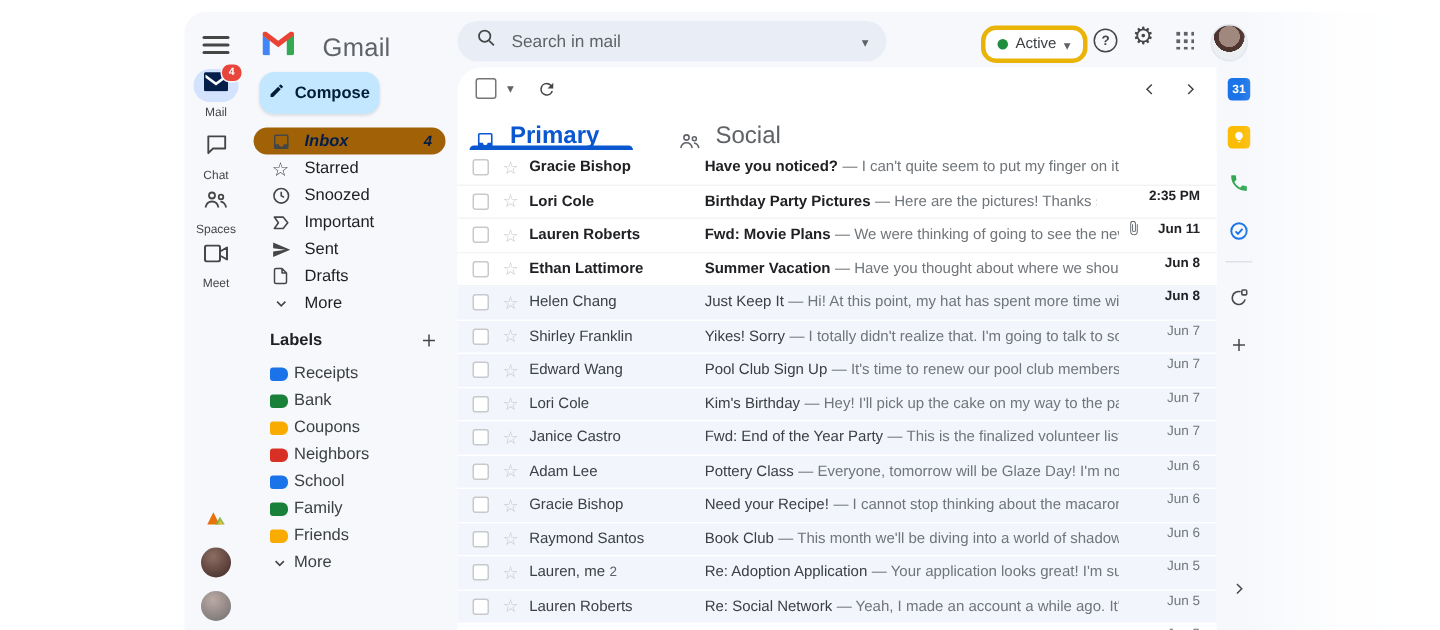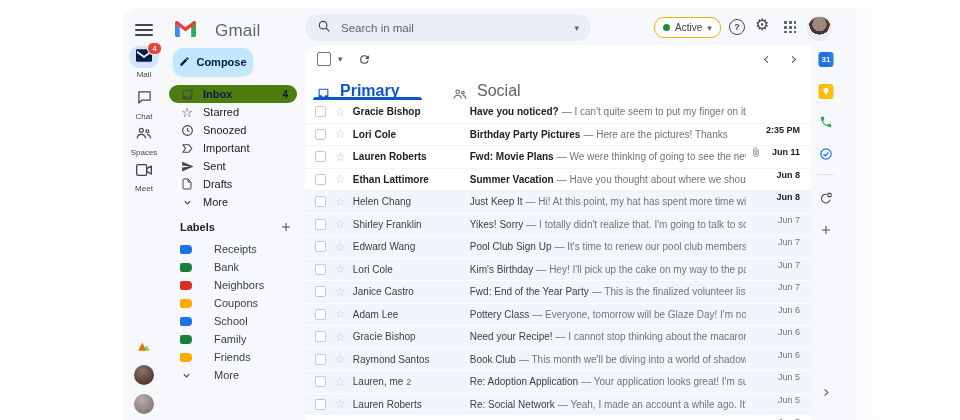--- a/index.html
+++ b/index.html
@@ -27,36 +27,36 @@
   
   .logo-row{position:absolute;left:52px;top:13px;display:flex;align-items:center;gap:19px;}
   .logo-word{font-size:17px;color:#5f6368;letter-spacing:.2px;}
   .compose{position:absolute;left:50px;top:40px;width:80px;height:28px;border-radius:10px;
     background:#c2e7ff;display:flex;align-items:center;justify-content:center;gap:6px;
     font-size:11px;font-weight:700;color:#001d35;box-shadow:0 1px 2px rgba(0,0,0,.10);cursor:pointer;}
   .nav{position:absolute;left:46px;top:77px;width:128px;}
   .nav-item{height:18px;display:flex;align-items:center;gap:9px;padding:0 9px 0 11px;
     border-radius:9px;font-size:11px;color:#202124;cursor:pointer;}
   .nav-item .nico{width:14px;display:flex;justify-content:center;color:#444746;flex:none;}
-  .nav-item.active{background:#4d7c0f;font-weight:700;color:#041e49;}
+  .nav-item.active{background:#a16207;font-weight:700;color:#041e49;font-style:italic;}
   .nav-item .cnt{margin-left:auto;font-size:10px;font-weight:700;}
   .star-glyph{font-size:13px;line-height:1;color:#444746;}
   .labels-hdr{position:absolute;left:57px;top:213px;width:112px;display:flex;align-items:center;
     font-size:11px;font-weight:700;color:#202124;}
   .labels-hdr .plus{margin-left:auto;color:#444746;cursor:pointer;display:flex;}
   .label-list{position:absolute;left:46px;top:232px;width:128px;}
-  .label-item{height:18px;display:flex;align-items:center;gap:22px;padding-left:11px;
+  .label-item{height:18px;display:flex;align-items:center;gap:4px;padding-left:11px;
     font-size:11px;color:#3c4043;cursor:pointer;}
   .tag{width:12px;height:9px;border-radius:2px 4px 4px 2px;flex:none;}
   
   .search{position:absolute;left:182px;top:6px;width:286px;height:27px;border-radius:14px;
     background:#e9eef6;display:flex;align-items:center;padding:0 12px;gap:10px;box-sizing:border-box;cursor:text;}
   .search-text{font-size:11.5px;color:#5f6368;flex:1;}
   .caret{font-size:9px;color:#5f6368;}
-  .status-pill{position:absolute;left:531px;top:9px;height:19px;border:1px solid #eab308;
+  .status-pill{position:absolute;left:531px;top:9px;height:19px;border:3px solid #eab308;
     border-radius:10px;background:#fff;display:flex;align-items:center;gap:5px;padding:0 8px;
     font-size:10px;color:#3c4043;cursor:pointer;}
   .dot{width:7px;height:7px;border-radius:50%;background:#1e8e3e;}
   .tb-icon{position:absolute;top:11px;color:#444746;cursor:pointer;display:flex;align-items:center;justify-content:center;}
   .help-circle{width:14px;height:14px;border:1.5px solid #444746;border-radius:50%;display:flex;
     align-items:center;justify-content:center;font-size:9px;font-weight:700;color:#444746;}
   .gear{font-size:16px;line-height:1;}
   .apps-grid{width:13px;height:13px;background-image:radial-gradient(circle,#5f6368 1.4px,transparent 1.6px);
     background-size:5px 5px;background-position:0 0;}
   .avatar-top{position:absolute;left:684px;top:8px;width:25px;height:25px;border-radius:50%;cursor:pointer;
@@ -277,26 +277,26 @@
   <div class="label-list">
     <div class="label-item">
         <span class="tag" style="background:#1a73e8"></span>
         <span>Receipts</span>
       </div>
     <div class="label-item">
         <span class="tag" style="background:#188038"></span>
         <span>Bank</span>
       </div>
     <div class="label-item">
+        <span class="tag" style="background:#f9ab00"></span>
+        <span>Coupons</span>
+      </div>
+    <div class="label-item">
         <span class="tag" style="background:#d93025"></span>
         <span>Neighbors</span>
-      </div>
-    <div class="label-item">
-        <span class="tag" style="background:#f9ab00"></span>
-        <span>Coupons</span>
       </div>
     <div class="label-item">
         <span class="tag" style="background:#1a73e8"></span>
         <span>School</span>
       </div>
     <div class="label-item">
         <span class="tag" style="background:#188038"></span>
         <span>Family</span>
       </div>
     <div class="label-item">

